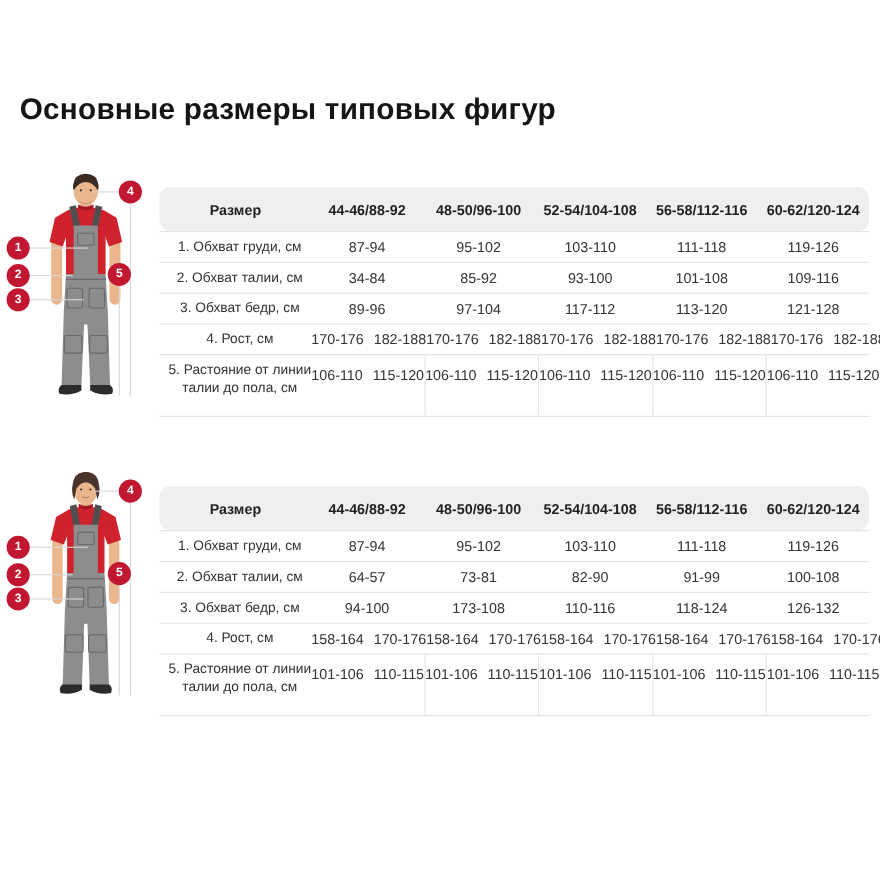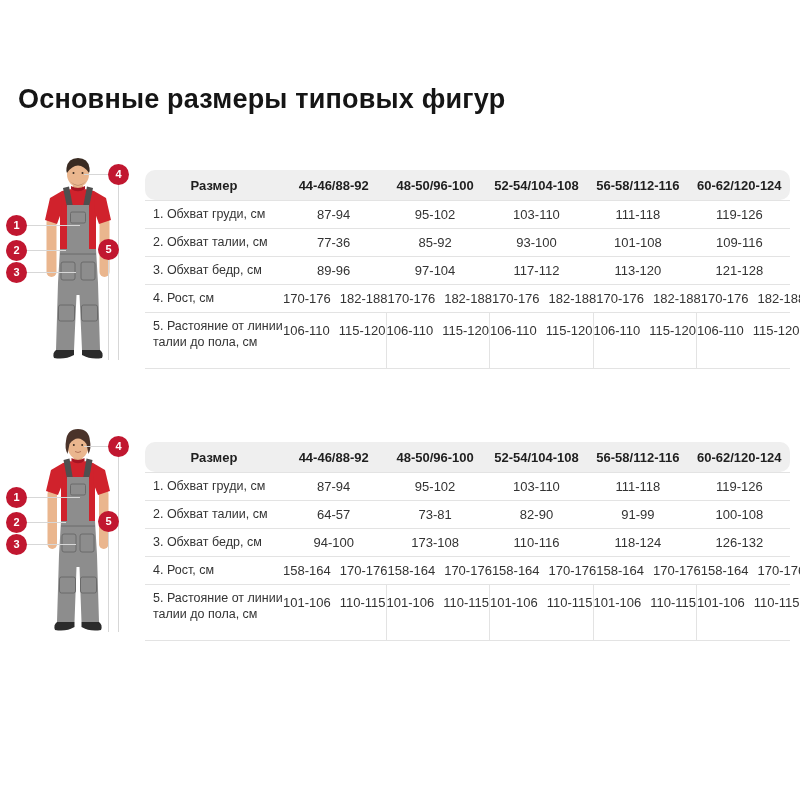--- a/index.html
+++ b/index.html
@@ -28,23 +28,23 @@
   .badge{position:absolute;width:21px;height:21px;border-radius:50%;background:#c11730;color:#fff;
          font-size:11px;font-weight:bold;display:flex;align-items:center;justify-content:center;line-height:1;}
   .badge-1{left:6px;top:60px;}
   .badge-2{left:6px;top:85px;}
   .badge-3{left:6px;top:107px;}
   .badge-4{left:108px;top:9px;}
   .badge-5{left:98px;top:84px;}
 
   
   .size-table{position:absolute;left:145px;top:15px;width:645px;border-bottom:1px solid #e3e3e3;}
-  .t-header{display:grid;grid-template-columns:138px repeat(5,1fr);background:#efefef;height:30px;align-items:center;border-radius:10px;}
+  .t-header{display:grid;grid-template-columns:138px repeat(5,1fr);background:#efefef;height:40px;align-items:center;border-radius:10px;}
   .th{font-size:13px;font-weight:bold;color:#1f1f1f;text-align:center;}
-  .tr{display:grid;grid-template-columns:138px repeat(5,1fr);border-top:1px solid #e3e3e3;min-height:27px;align-items:center;}
+  .tr{display:grid;grid-template-columns:138px repeat(5,1fr);border-top:1px solid #e3e3e3;min-height:27px;align-items:center;text-align:center;}
   .tr.tall{min-height:55px;align-items:stretch;}
   .td{font-size:12.5px;color:#333;}
   .td.label{padding-left:8px;line-height:1.25;}
   .tr.tall .td.label{padding-top:6px;}
   .td.val{display:flex;justify-content:center;align-items:center;gap:9px;font-size:13px;white-space:nowrap;}
   .tr.tall .td.val{align-items:flex-start;padding-top:10px;}
   .tr.tall .td.vline{border-left:1px solid #e3e3e3;}
 </style>
 </head>
 <body>
@@ -120,21 +120,21 @@
         <div class="td val">
           <span>111-118</span>
         </div>
         <div class="td val">
           <span>119-126</span>
         </div>
       </div>
       <div class="tr">
         <div class="td label">2. Обхват талии, см</div>
         <div class="td val">
-          <span>77-36</span>
+          <span>34-84</span>
         </div>
         <div class="td val">
           <span>85-92</span>
         </div>
         <div class="td val">
           <span>93-100</span>
         </div>
         <div class="td val">
           <span>101-108</span>
         </div>

